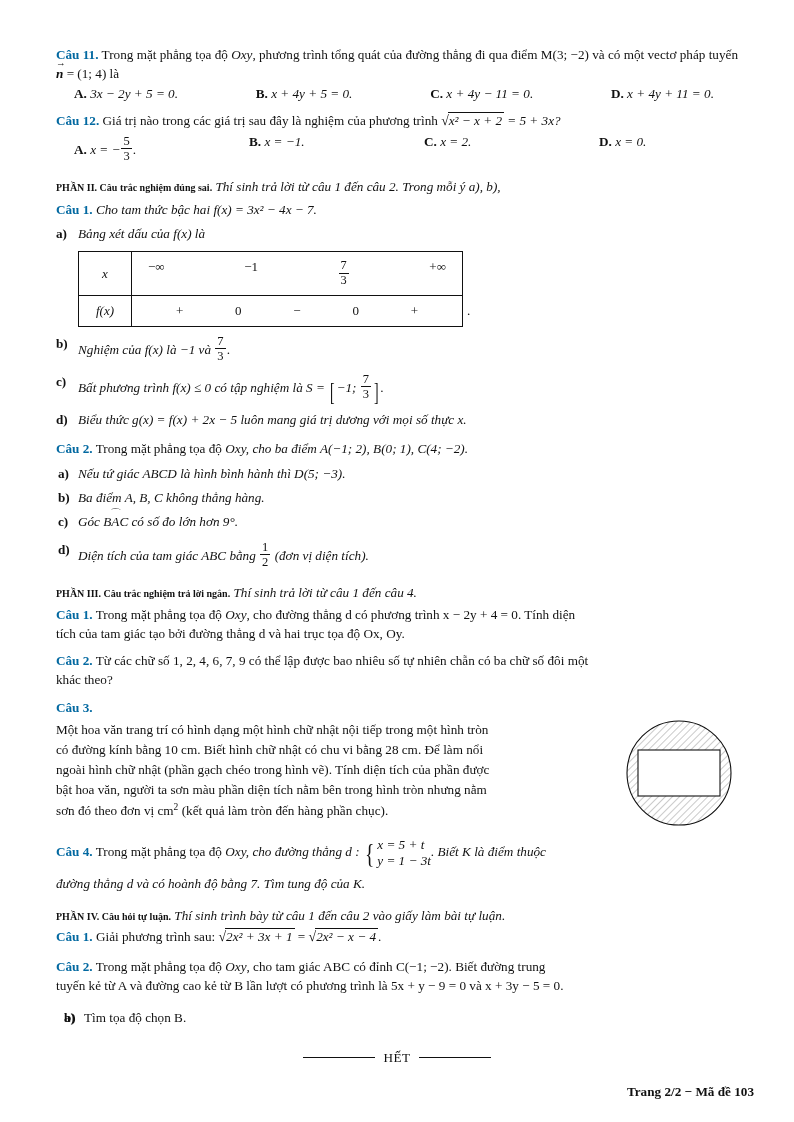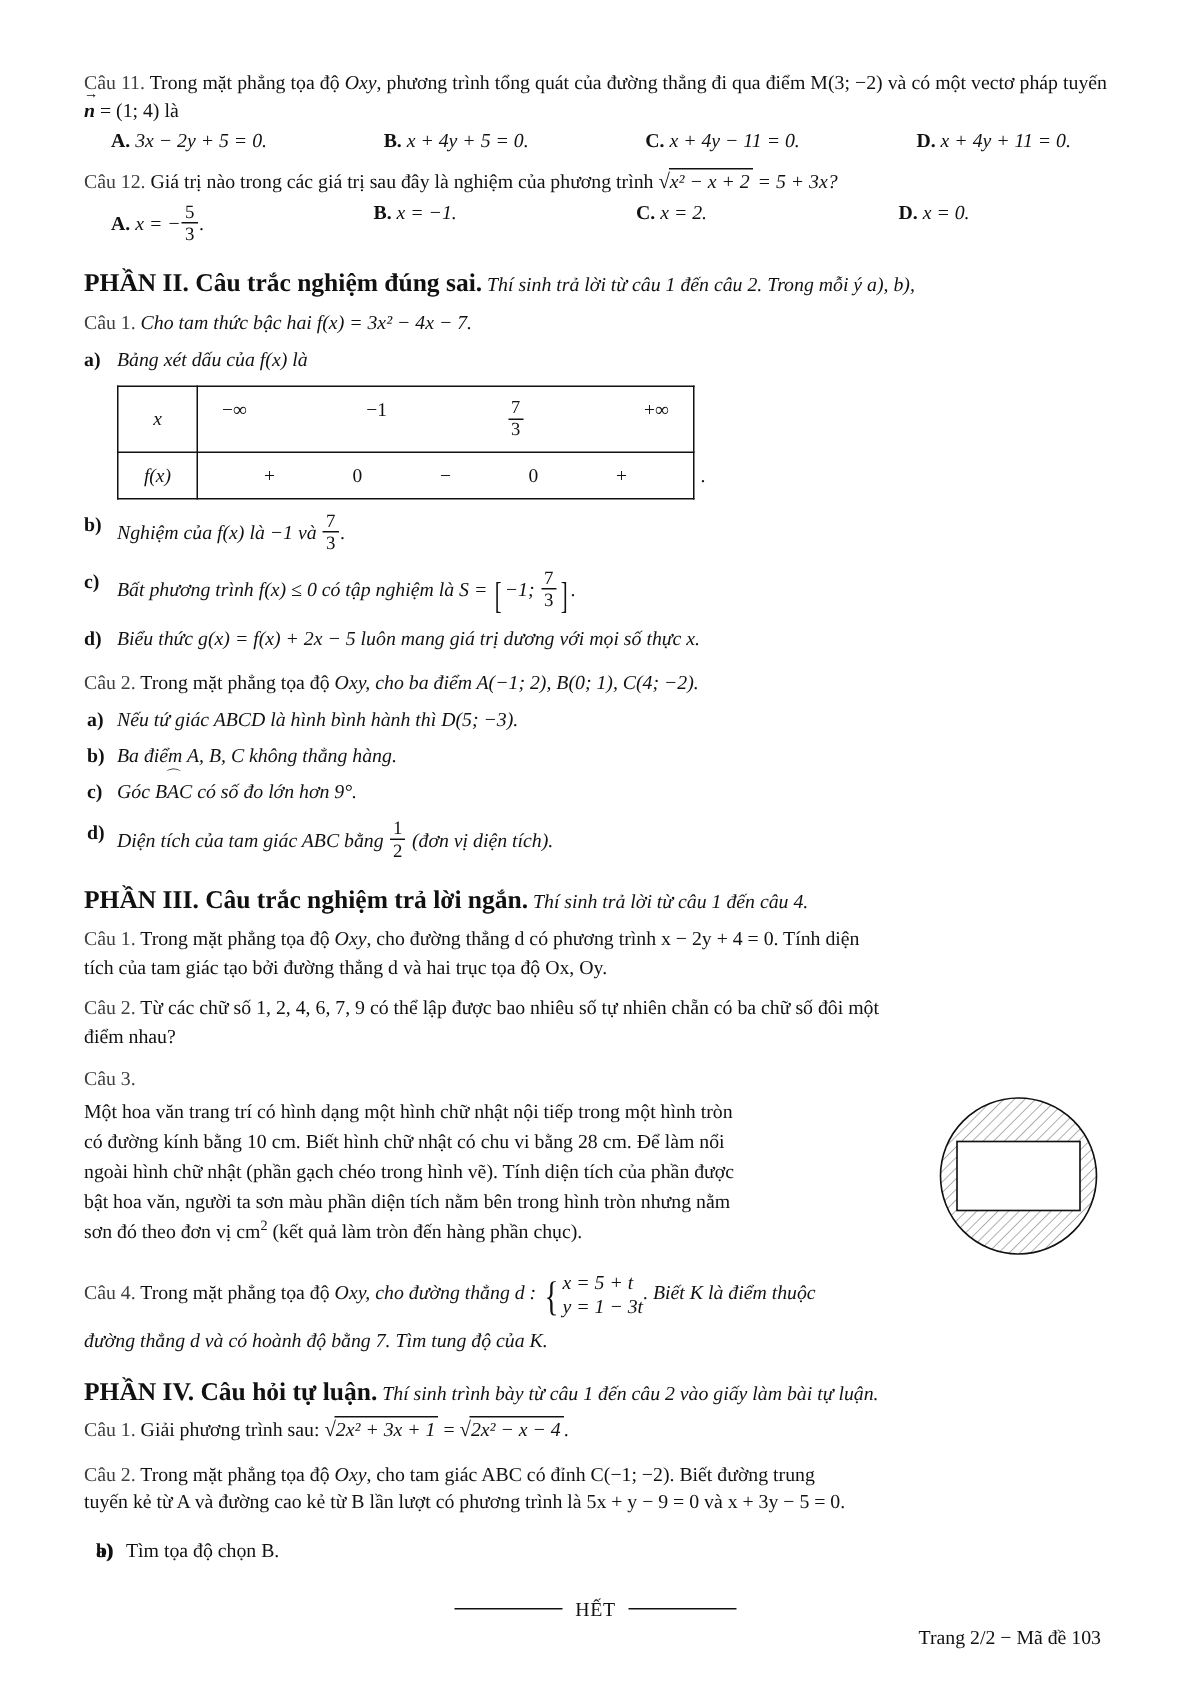--- a/index.html
+++ b/index.html
@@ -16,22 +16,22 @@
     position: relative;
   }
   .page {
     padding: 36px 56px 20px 56px;
     box-sizing: border-box;
     width: 794px;
     height: 1122px;
     position: relative;
   }
   .q-label {
-    color: #404040;
-    font-weight: normal;
+    color: #0369a1;
+    font-weight: bold;
     margin-top: 12px;
   }
   .blk {
     margin-bottom: 2px;
     line-height: 1.42;
     text-align: justify;
   }
   .blk-q {
     margin-top: 9px;
     margin-bottom: 2px;
@@ -49,21 +49,21 @@
   }
   .choice-b { font-weight: bold; }
   .sec-head {
     margin-top: 14px;
     margin-bottom: 4px;
     line-height: 1.45;
     text-align: justify;
   }
   .sec-head .sec-title {
     font-weight: bold;
-    font-size: 17px;
+    font-size: 10px;
   }
   .sec-head .sec-note {
     font-style: italic;
   }
   .sub {
     padding-left: 22px;
     margin-top: 5px;
     margin-bottom: 2px;
     line-height: 1.45;
     position: relative;
@@ -190,22 +190,23 @@
     display: inline-block;
     font-size: 1.9em;
     line-height: 0;
     vertical-align: -0.32em;
     transform: scaleX(0.55);
     font-weight: 300;
   }
   .footer {
     position: absolute;
     bottom: 22px;
-    right: 60px;
+    right: 40px;
     font-size: 13.2px;
+    font-weight: bold;
   }
   .hetline {
     text-align: center;
     margin-top: 22px;
     font-size: 13.2px;
     letter-spacing: 0.5px;
   }
   .hetline .dash {
     display: inline-block;
     width: 72px;
@@ -335,21 +336,21 @@
 
   <div class="blk">
     <span class="q-label">Câu 1.</span>
     <span>Trong mặt phẳng tọa độ </span><span class="it">Oxy</span><span>, cho đường thẳng d có phương trình x − 2y + 4 = 0. Tính diện</span><br>
     <span>tích của tam giác tạo bởi đường thẳng d và hai trục tọa độ Ox, Oy.</span>
   </div>
 
   <div class="blk" style="margin-top:9px;">
     <span class="q-label">Câu 2.</span>
     <span>Từ các chữ số 1, 2, 4, 6, 7, 9 có thể lập được bao nhiêu số tự nhiên chẵn có ba chữ số đôi một</span><br>
-    <span>điểm nhau?</span>
+    <span>khác theo?</span>
   </div>
 
   <div class="blk" style="margin-top:9px;">
     <span class="q-label">Câu 3.</span>
   </div>
 
   <div style="position: relative;">
     <div style="width: 600px; line-height: 1.52;">
       <div>Một hoa văn trang trí có hình dạng một hình chữ nhật nội tiếp trong một hình tròn</div>
       <div>có đường kính bằng 10 cm. Biết hình chữ nhật có chu vi bằng 28 cm. Để làm nổi</div>

